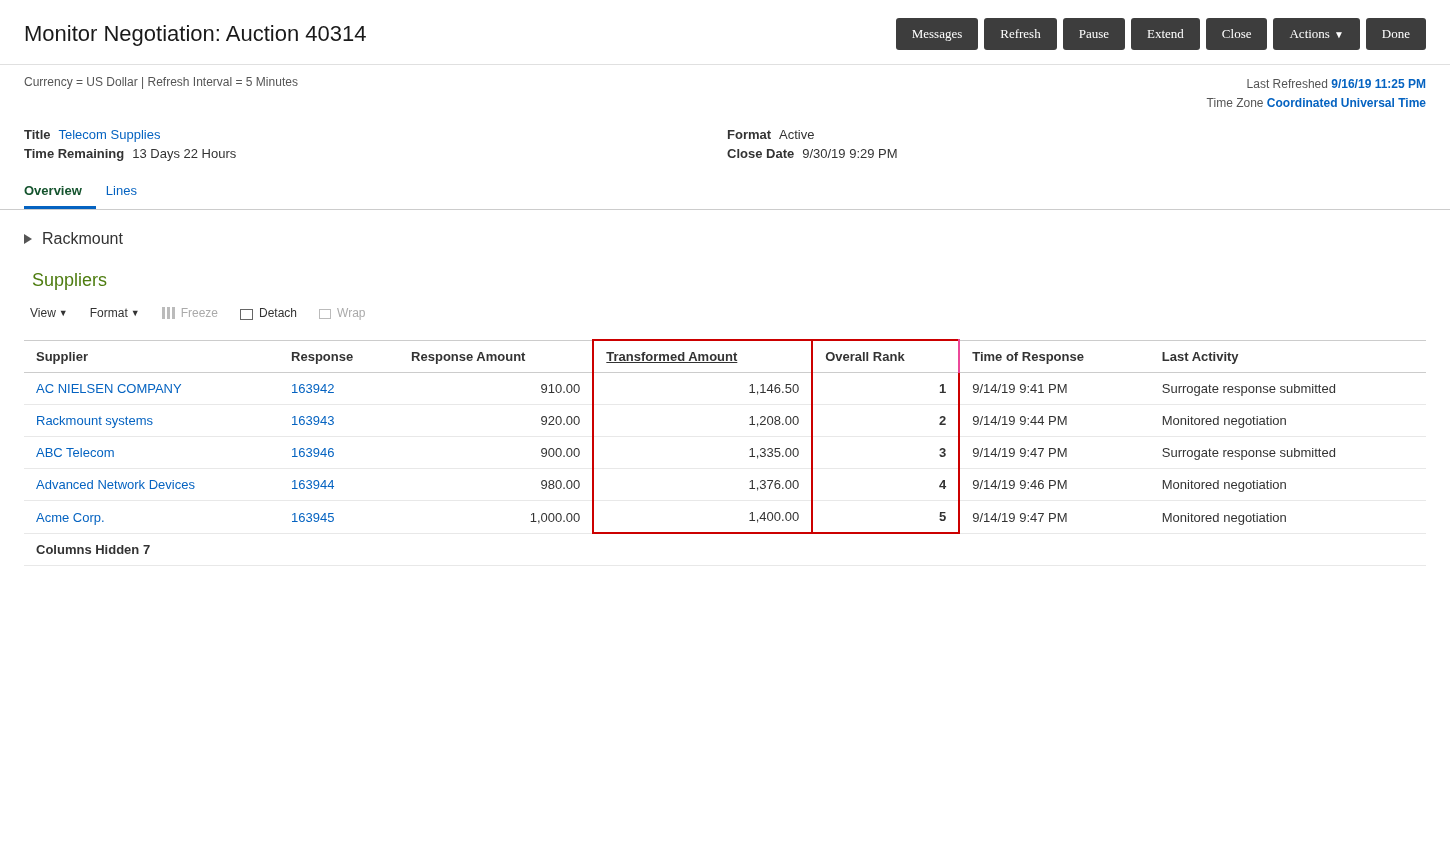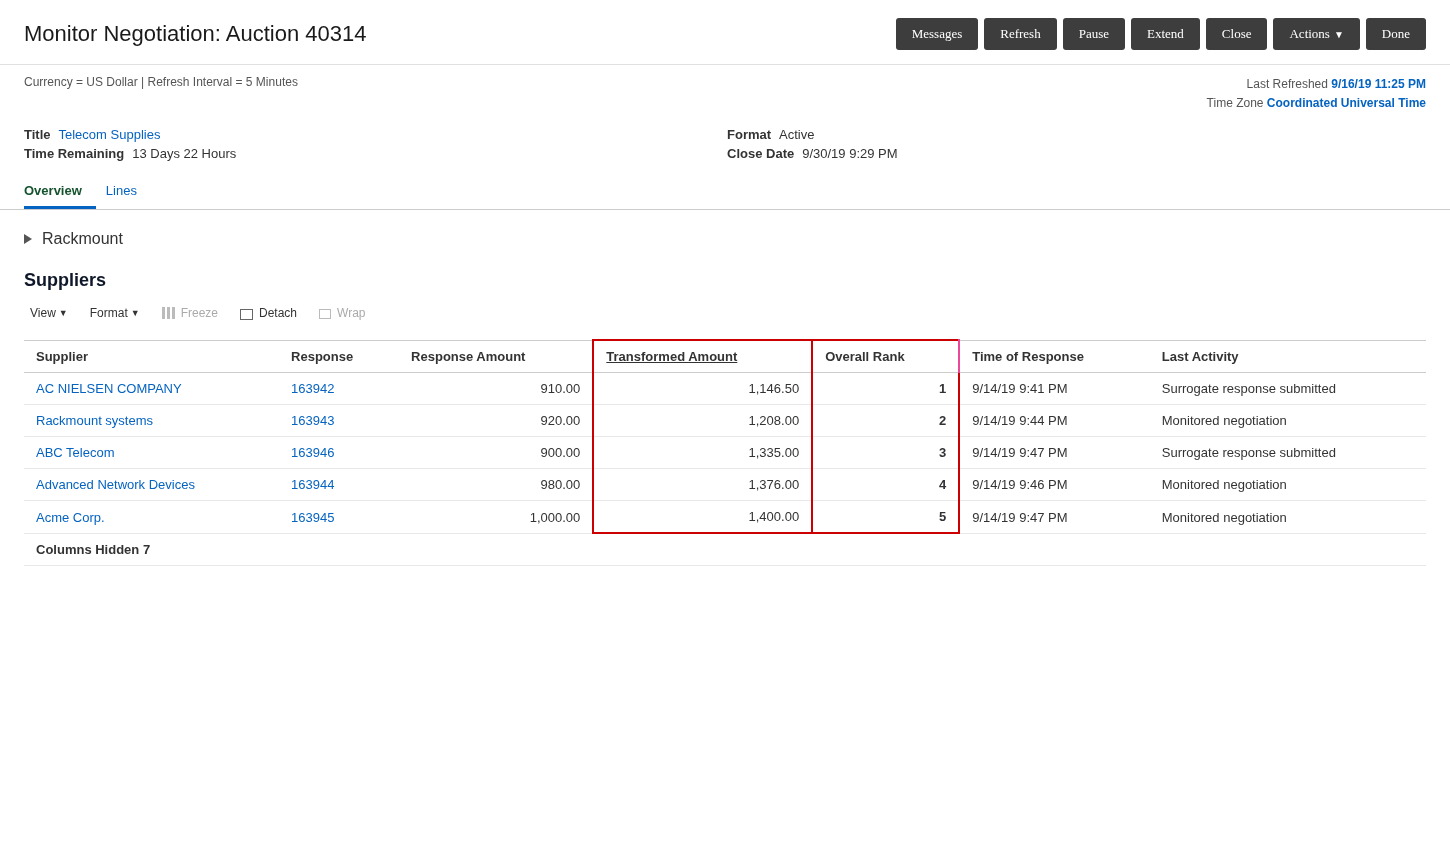--- a/index.html
+++ b/index.html
@@ -36,21 +36,21 @@
     
     .content { padding: 16px 24px; }
     
     
     .analytics-section { margin-bottom: 18px; }
     .analytics-header { display: flex; align-items: center; gap: 8px; font-size: 16px; font-weight: 500; color: #333; cursor: pointer; padding: 4px 0; }
     .chevron-right { display: inline-block; width: 0; height: 0; border-top: 5px solid transparent; border-bottom: 5px solid transparent; border-left: 8px solid #555; margin-right: 2px; }
     
     
     .suppliers-section { }
-    .suppliers-title { font-size: 18px; font-weight: 700; color: #0f172a; margin-bottom: 12px; }
+    .suppliers-title { font-size: 18px; font-weight: 400; color: #4d7c0f; margin-bottom: 12px; margin-left: 8px; }
     
     
     .table-toolbar { display: flex; align-items: center; gap: 10px; margin-bottom: 8px; padding-bottom: 8px; }
     .toolbar-btn { background: none; border: none; cursor: pointer; font-size: 12px; color: #333; display: flex; align-items: center; gap: 3px; padding: 3px 6px; }
     .toolbar-btn .dropdown-icon { font-size: 9px; }
     .toolbar-btn-disabled { color: #aaa; }
     
     
     .suppliers-table { width: 100%; border-collapse: collapse; font-size: 13px; }
     .suppliers-table th { text-align: left; padding: 8px 12px; border-bottom: 1px solid #ccc; border-top: 1px solid #ccc; font-weight: bold; color: #333; background: #fff; white-space: nowrap; }

